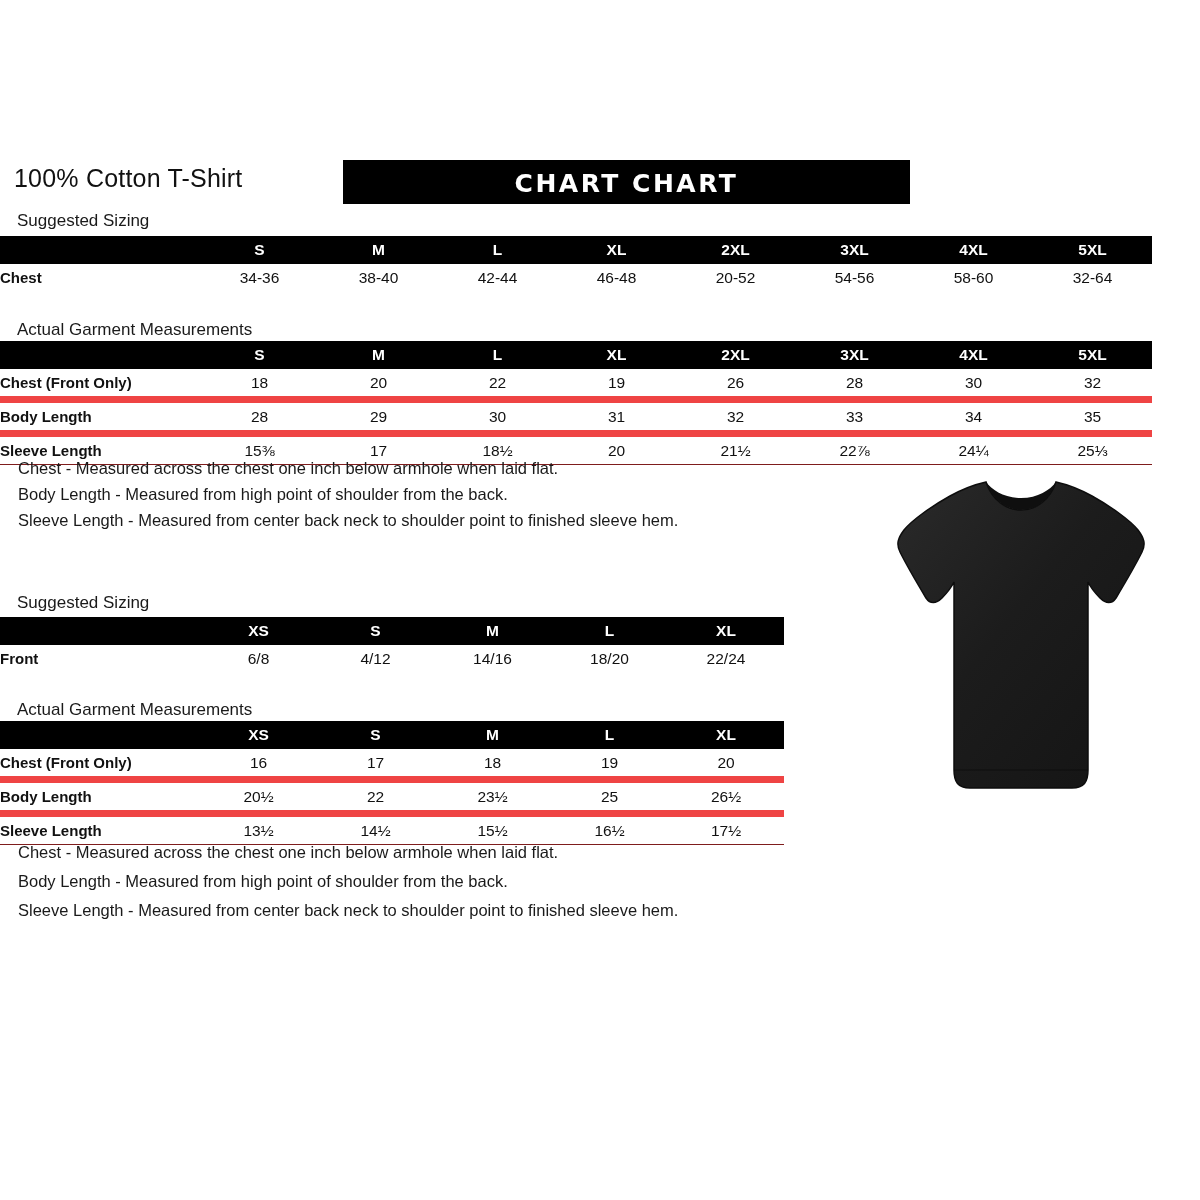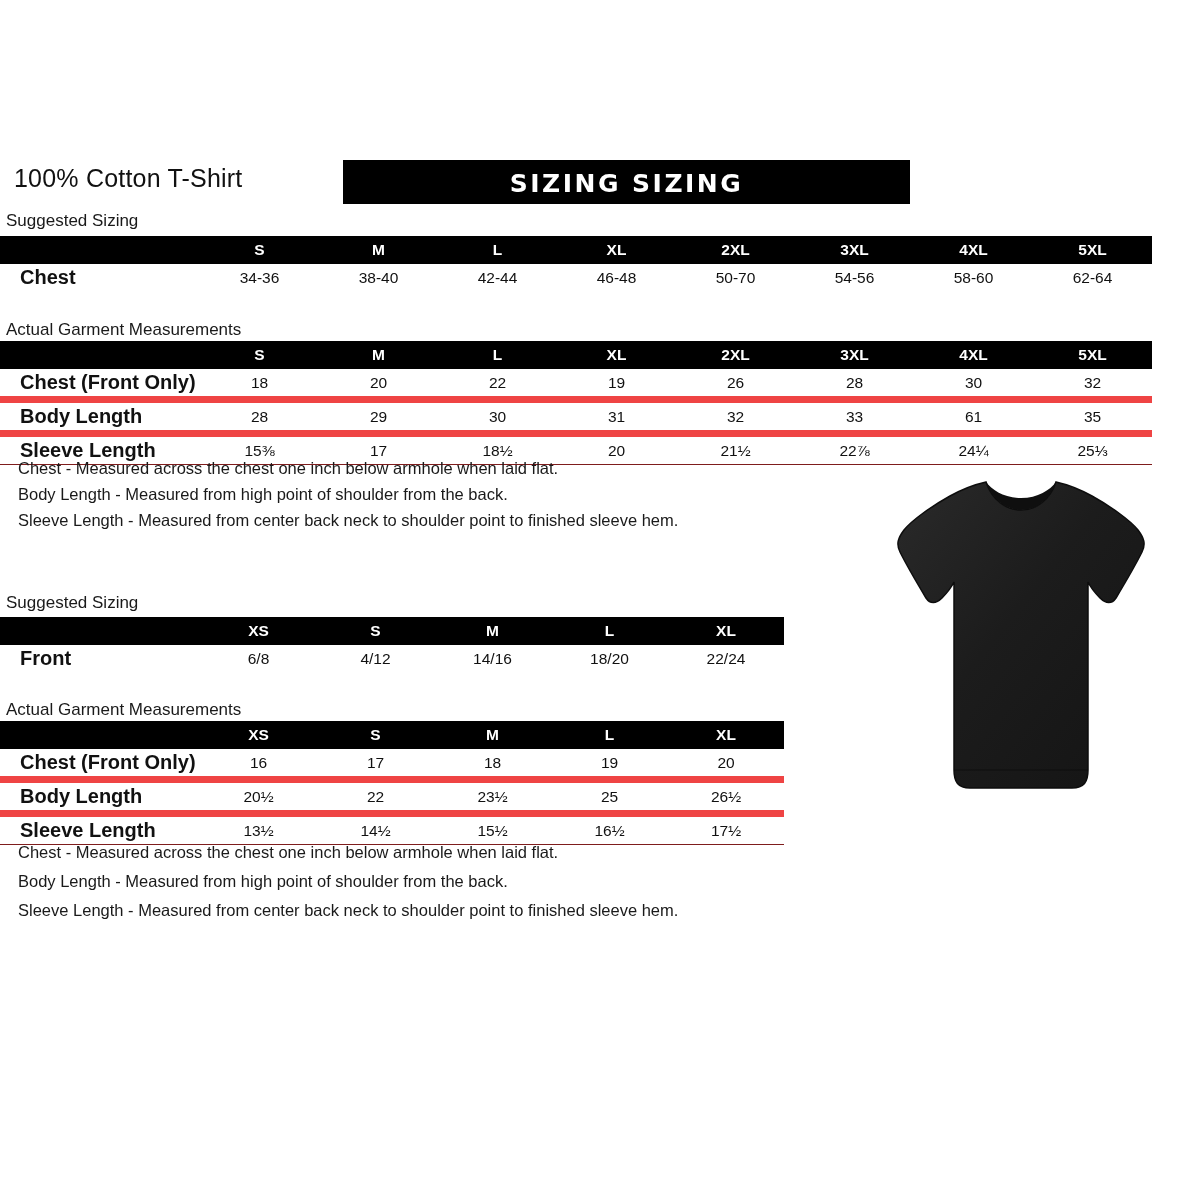--- a/index.html
+++ b/index.html
@@ -57,20 +57,21 @@
     font-weight: bold;
     letter-spacing: 2.5px;
     font-family: "DejaVu Sans", sans-serif;
   }
 
   .sublabel {
     position: absolute;
     font-size: 17px;
     color: #1a1a1a;
     white-space: nowrap;
+    margin-left: 11px;
   }
 
   
   table.sz {
     position: absolute;
     border-collapse: collapse;
     table-layout: fixed;
   }
   table.sz th, table.sz td {
     padding: 0;
@@ -87,23 +88,23 @@
     color: #ffffff;
     font-weight: bold;
     font-size: 15.5px;
     height: 28px;
   }
   table.sz thead th.lead {
     text-align: left;
   }
   table.sz tbody td.lead {
     text-align: left;
-    padding-left: 20px;
+    padding-left: 0;
     font-weight: bold;
-    font-size: 20px;
+    font-size: 15px;
     margin-left: 44px;
   }
   table.sz.bordered tbody tr {
     border-bottom: 7px solid #ef4444;
   }
   table.sz.bordered tbody tr:last-child {
     border-bottom: 1px solid #7f1d1d;
   }
 
   
@@ -133,21 +134,21 @@
   }
 </style>
 </head>
 <body>
 
 <div class="page">
 
   <div class="hdr-row">
     <div class="main-title">100% Cotton T-Shirt</div>
     <div class="sizing-banner">
-      <span>SIZING SIZING</span>
+      <span>CHART CHART</span>
     </div>
   </div>
 
   <div class="sublabel" style="left:6px; top:211px;">Suggested Sizing</div>
 
   <table class="sz" id="adult-suggested" style="left:0px; top:236px; width:1152px;">
     <colgroup>
       <col style="width:200px">
         <col style="width:119px">
         <col style="width:119px">
@@ -171,24 +172,24 @@
           <th>5XL</th>
         </tr>
       </thead>
     <tbody>
         <tr>
           <td class="lead">Chest</td>
           <td>34-36</td>
           <td>38-40</td>
           <td>42-44</td>
           <td>46-48</td>
-          <td>50-70</td>
+          <td>20-52</td>
           <td>54-56</td>
           <td>58-60</td>
-          <td>62-64</td>
+          <td>32-64</td>
         </tr>
       </tbody>
   </table>
 
   <div class="sublabel" style="left:6px; top:320px;">Actual Garment Measurements</div>
 
   <table class="sz bordered" id="adult-actual" style="left:0px; top:341px; width:1152px;">
     <colgroup>
       <col style="width:200px">
         <col style="width:119px">
@@ -226,21 +227,21 @@
           <td>32</td>
         </tr>
         <tr>
           <td class="lead">Body Length</td>
           <td>28</td>
           <td>29</td>
           <td>30</td>
           <td>31</td>
           <td>32</td>
           <td>33</td>
-          <td>61</td>
+          <td>34</td>
           <td>35</td>
         </tr>
         <tr>
           <td class="lead">Sleeve Length</td>
           <td>15⅜</td>
           <td>17</td>
           <td>18½</td>
           <td>20</td>
           <td>21½</td>
           <td>22⅞</td>

